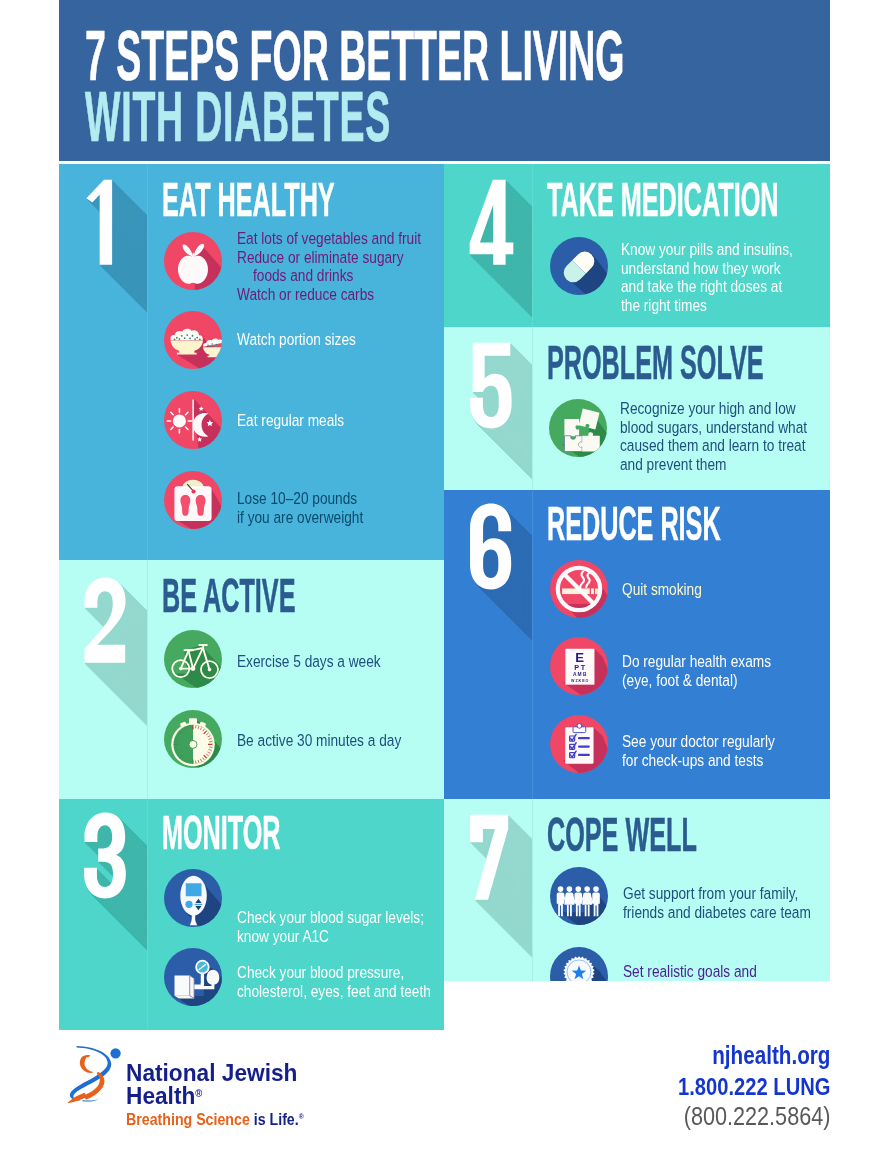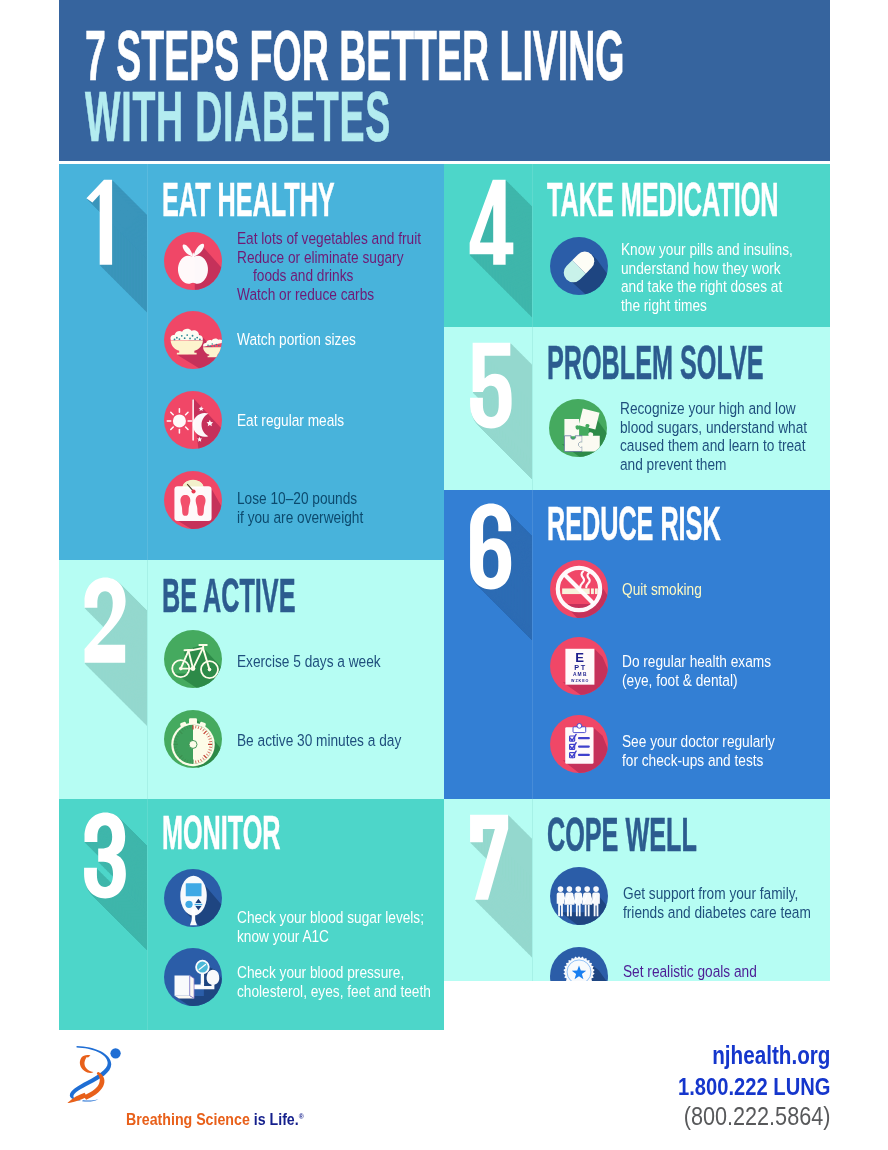--- a/index.html
+++ b/index.html
@@ -1586,20 +1586,24 @@
          C19.8 13.6 22.6 13.4 24.0 15.4 Z" fill="#e8601a"></path>
 <path d="M18.2 16.2 C20.4 12.8 24.8 12.2 28.2 13.2 L25.6 15.4 C23.4 15.0 20.8 15.0 19.4 17.0 Z" fill="#e8601a"></path>
 <path d="M38.0 31.6 C43.0 35.0 44.6 40.6 41.8 46.0 C38.4 52.4 31.0 57.4 23.6 60.4
          L20.4 56.0 C27.4 53.4 34.2 49.4 36.8 44.4
          C39.2 39.8 38.4 35.4 35.0 32.4 Z" fill="#e8601a"></path>
 <path d="M35.0 32.4 C35.6 31.0 36.6 30.3 38.0 31.6 L36.2 34.0 Z" fill="#e8601a"></path>
 <path d="M22.0 53.0 L24.6 57.6 C19.6 60.0 11.8 63.0 3.2 64.4 C9.0 58.4 15.8 55.0 22.0 53.0 Z" fill="#e8601a"></path>
 <circle cx="55.0" cy="11.0" r="5.5" fill="#1f6ed4"></circle>
 </svg>
   </div>
+  <div class="nj-name">
+    <span>National Jewish</span>
+    <span><i style="font-style:normal">Health</i><i class="reg" style="font-style:normal">®</i></span>
+  </div>
   <div class="nj-tag">
     <i class="tg-a">Breathing Science</i> <i class="tg-b">is Life.</i><i class="tg-r">®</i>
   </div>
   <div class="contact">
     <div class="c-web">njhealth.org</div>
     <div class="c-phone">1.800.222 LUNG</div>
     <div class="c-digits">(800.222.5864)</div>
   </div>
 </div>
 

